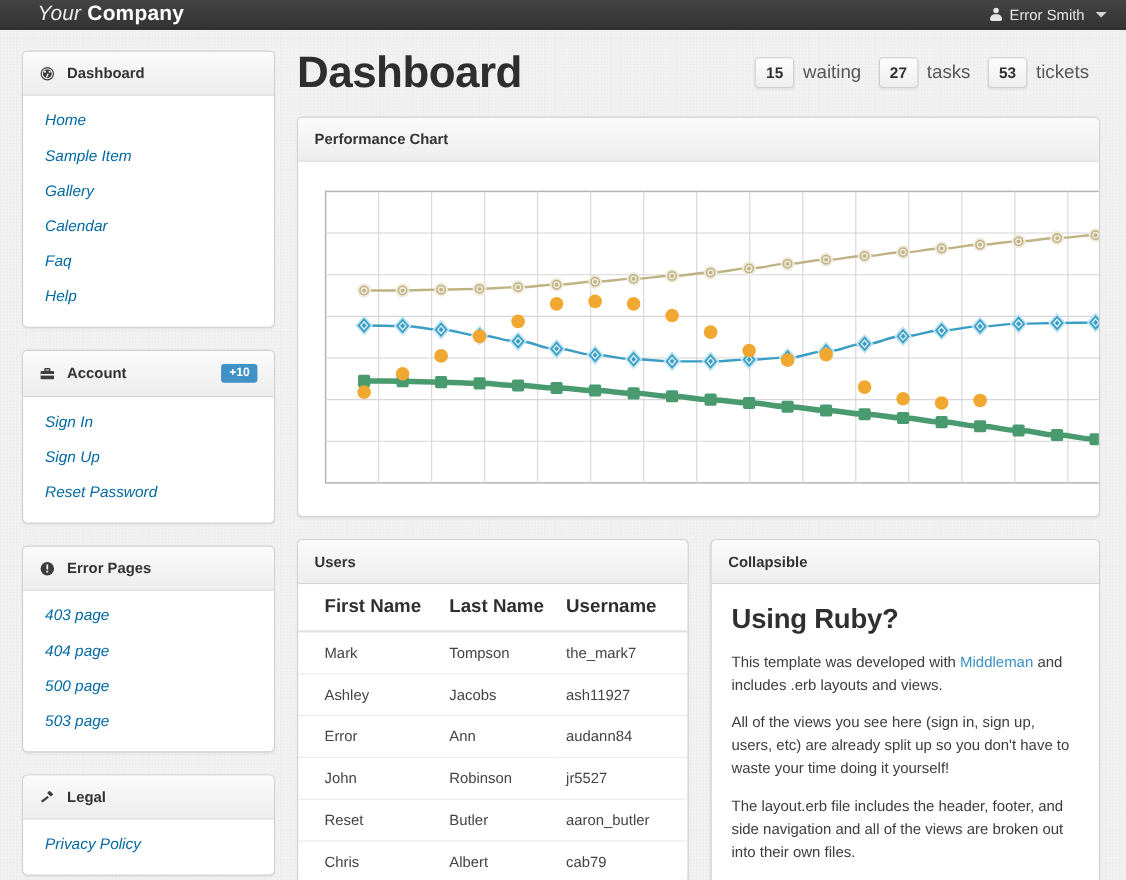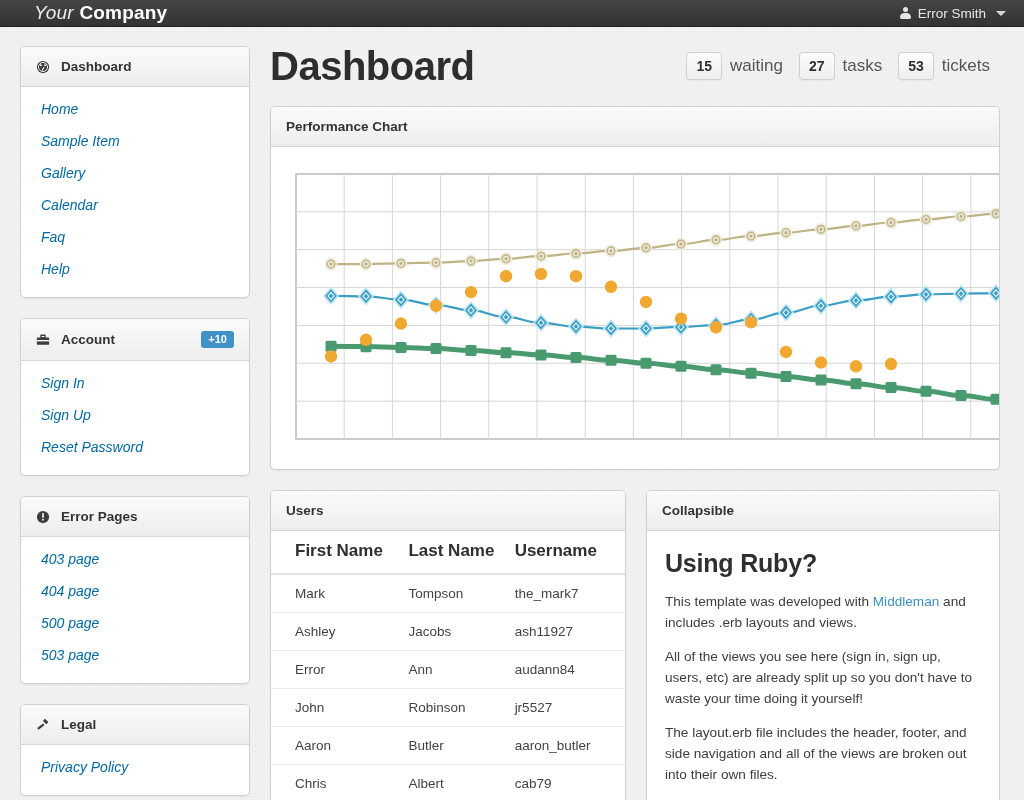--- a/index.html
+++ b/index.html
@@ -532,21 +532,21 @@
                   <td>Error</td>
                   <td>Ann</td>
                   <td>audann84</td>
                 </tr>
                 <tr>
                   <td>John</td>
                   <td>Robinson</td>
                   <td>jr5527</td>
                 </tr>
                 <tr>
-                  <td>Aaron</td>
+                  <td>Reset</td>
                   <td>Butler</td>
                   <td>aaron_butler</td>
                 </tr>
                 <tr>
                   <td>Chris</td>
                   <td>Albert</td>
                   <td>cab79</td>
                 </tr>
               </tbody>
             </table>

